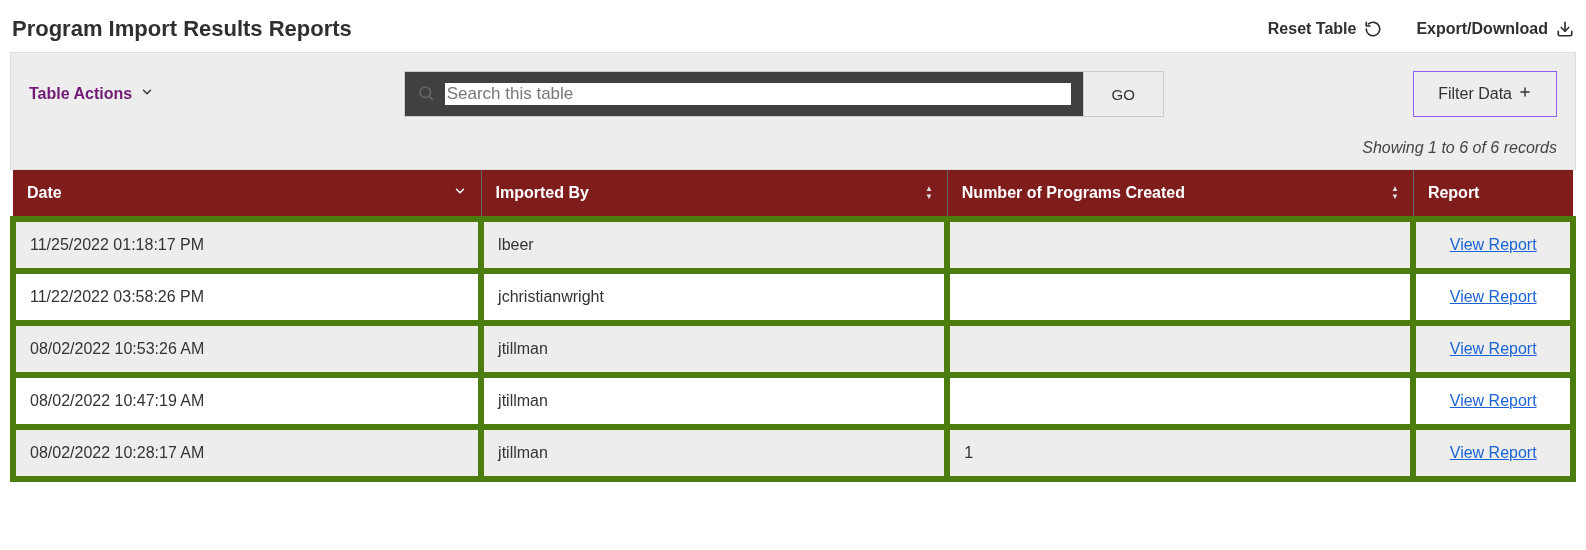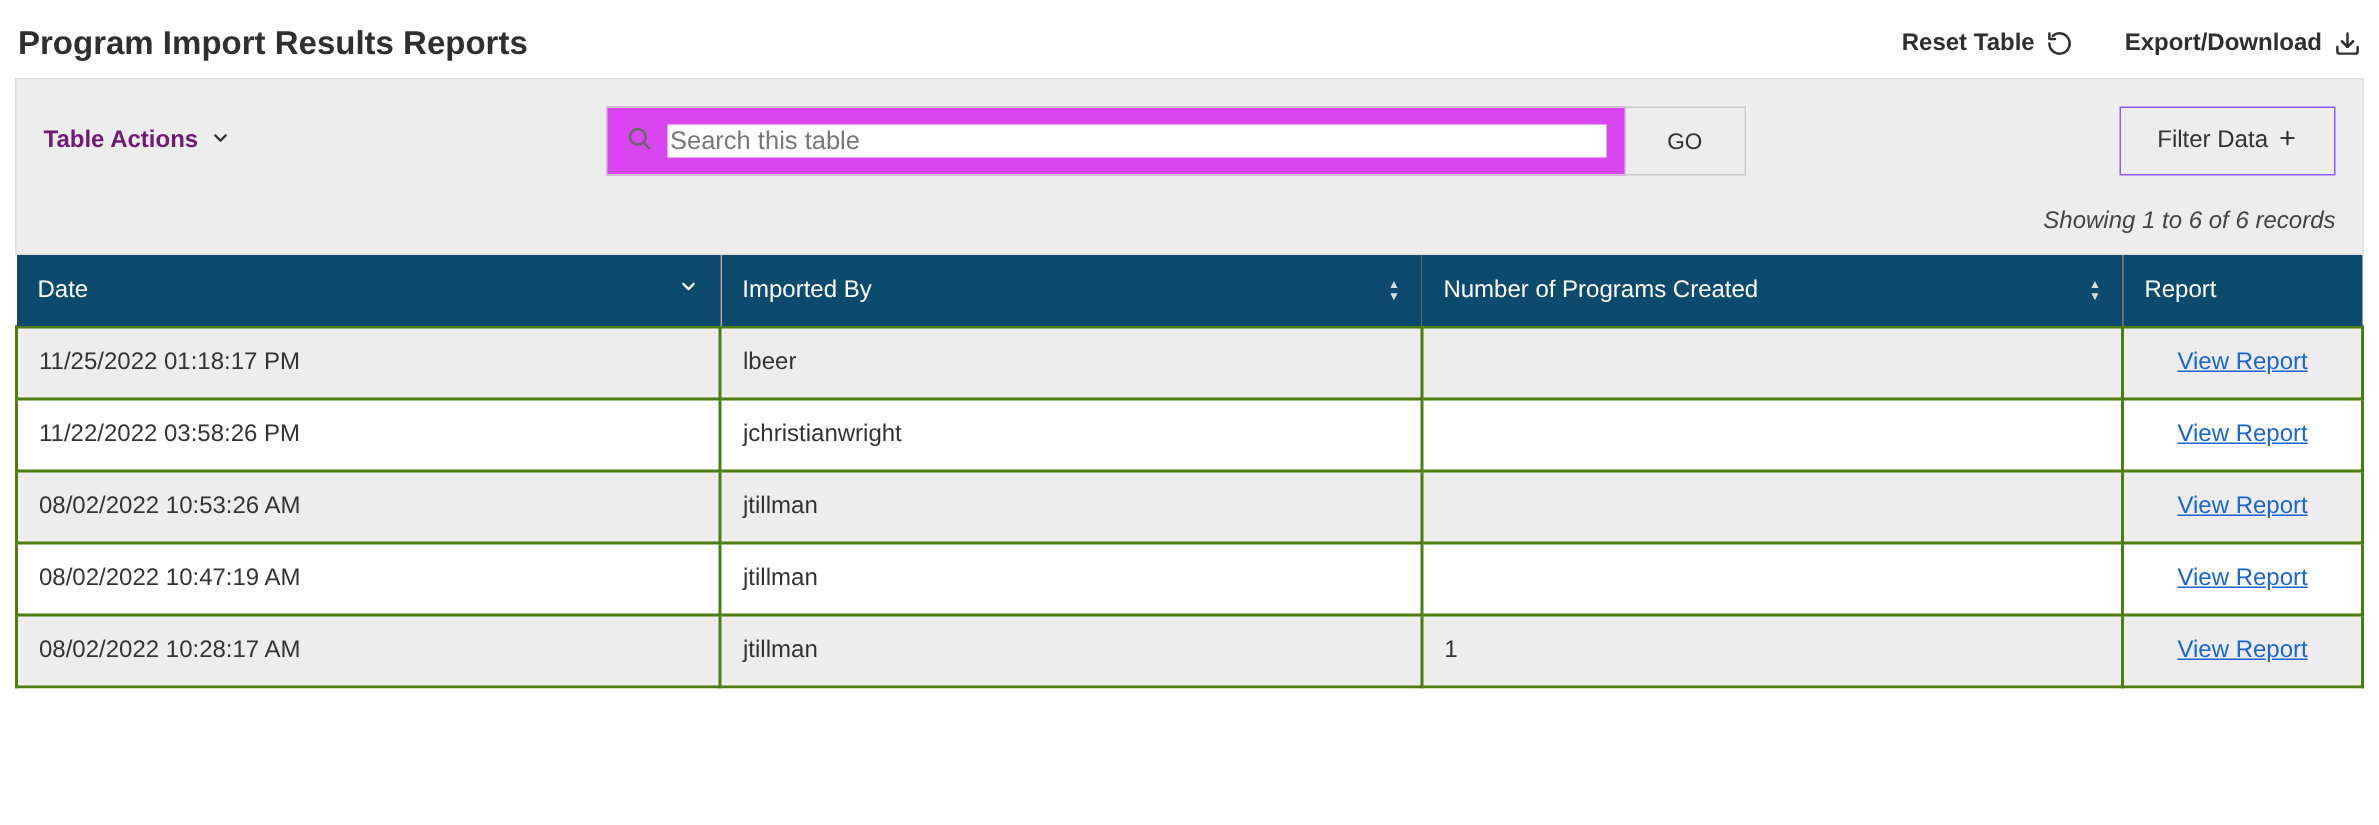--- a/index.html
+++ b/index.html
@@ -64,21 +64,21 @@
     cursor: pointer;
     color: #701a75;
   }
   .search-wrap {
     display: flex;
     align-items: stretch;
   }
   .search-box {
     display: flex;
     align-items: center;
-    background: #d946ef;
+    background: #404040;
     border: 1px solid #ccc;
     width: 680px;
     height: 46px;
     padding: 0 12px;
     gap: 10px;
   }
   .search-box input {
     border: none;
     outline: none;
     font-size: 17px;
@@ -115,45 +115,45 @@
     margin-top: 22px;
     font-size: 16px;
   }
 
   table.data {
     width: 100%;
     border-collapse: collapse;
     margin-top: 0;
   }
   table.data thead th {
-    background: #0c4a6e;
+    background: #7f1d1d;
     color: #fff;
     text-align: right;
-    font-weight: 400;
+    font-weight: 700;
     font-size: 16px;
     padding: 14px 14px;
     position: relative;
     border-right: 1px solid #666;
   }
   table.data thead th:last-child { border-right: none; }
   .th-inner {
     display: flex;
     align-items: center;
     justify-content: space-between;
   }
   .sort-updown {
     display: flex;
     flex-direction: column;
     font-size: 8px;
     line-height: 8px;
     color: #ddd;
   }
   table.data tbody td {
     padding: 14px 14px;
-    border: 2px solid #4d7c0f;
+    border: 6px solid #4d7c0f;
     font-size: 16px;
     color: #333;
   }
   table.data tbody tr:nth-child(odd) td { background: #ededed; }
   table.data tbody tr:nth-child(even) td { background: #fff; }
   .report-cell { text-align: center; }
   .view-link {
     color: #1a64d6;
     text-decoration: underline;
     cursor: pointer;

